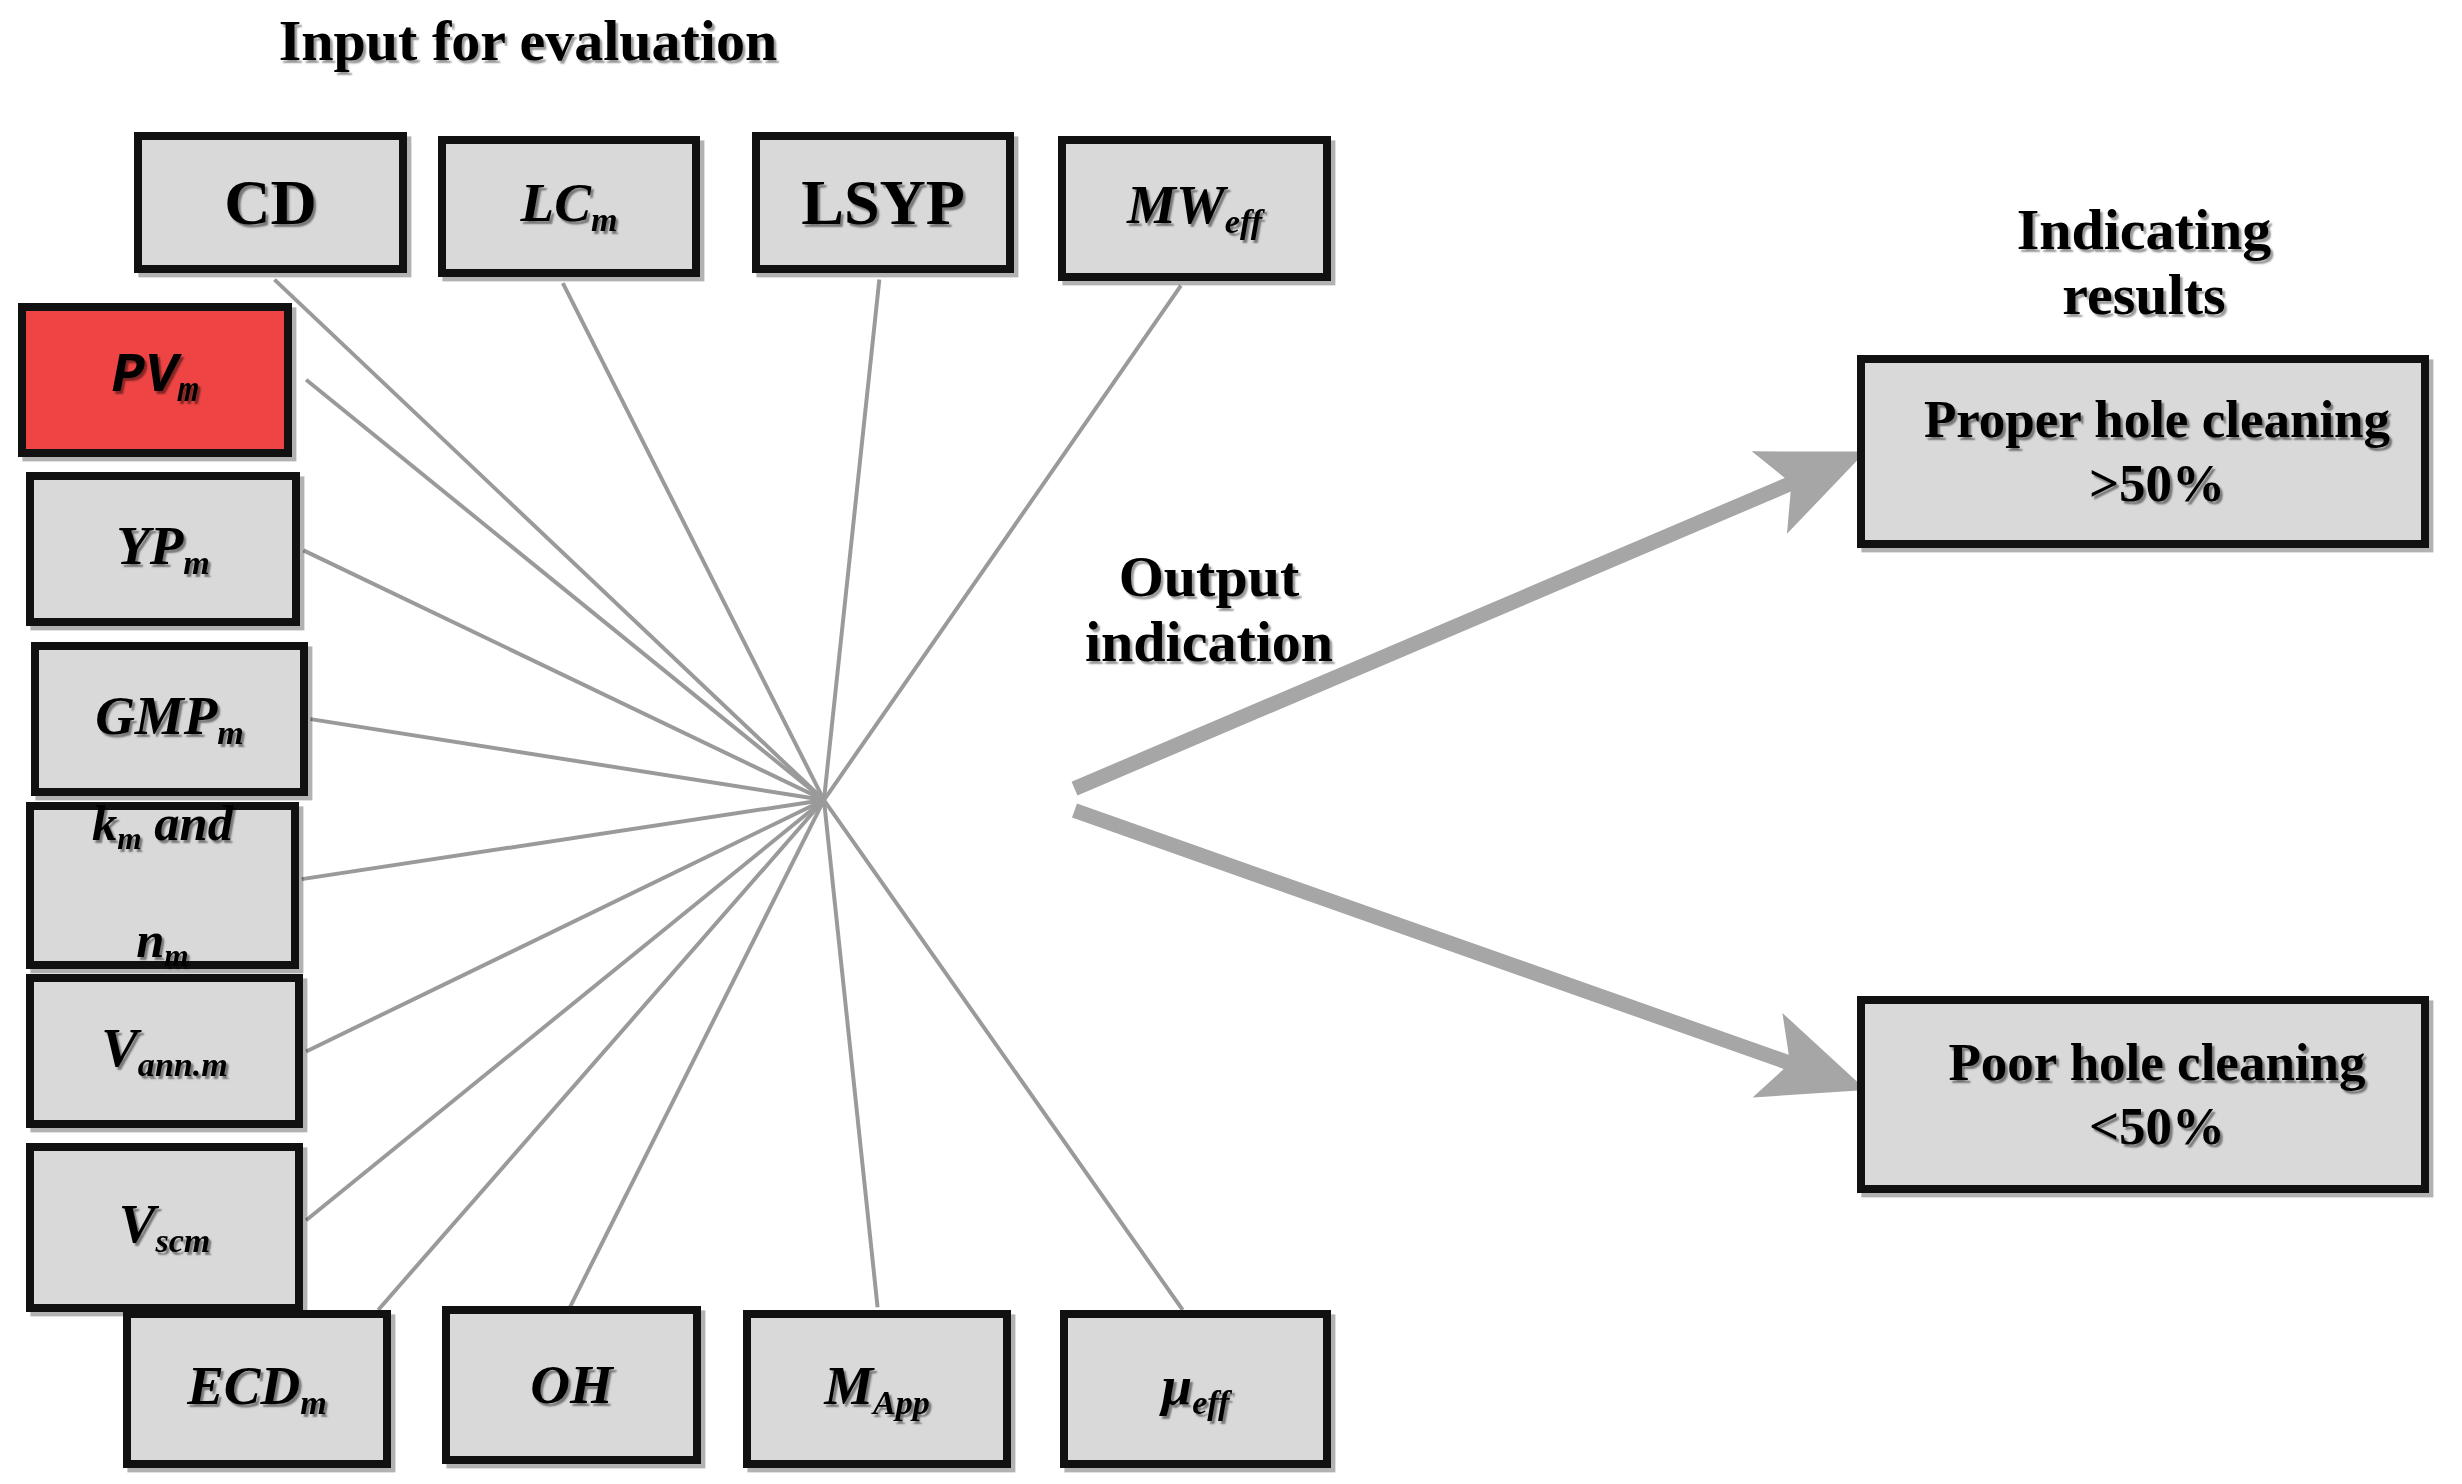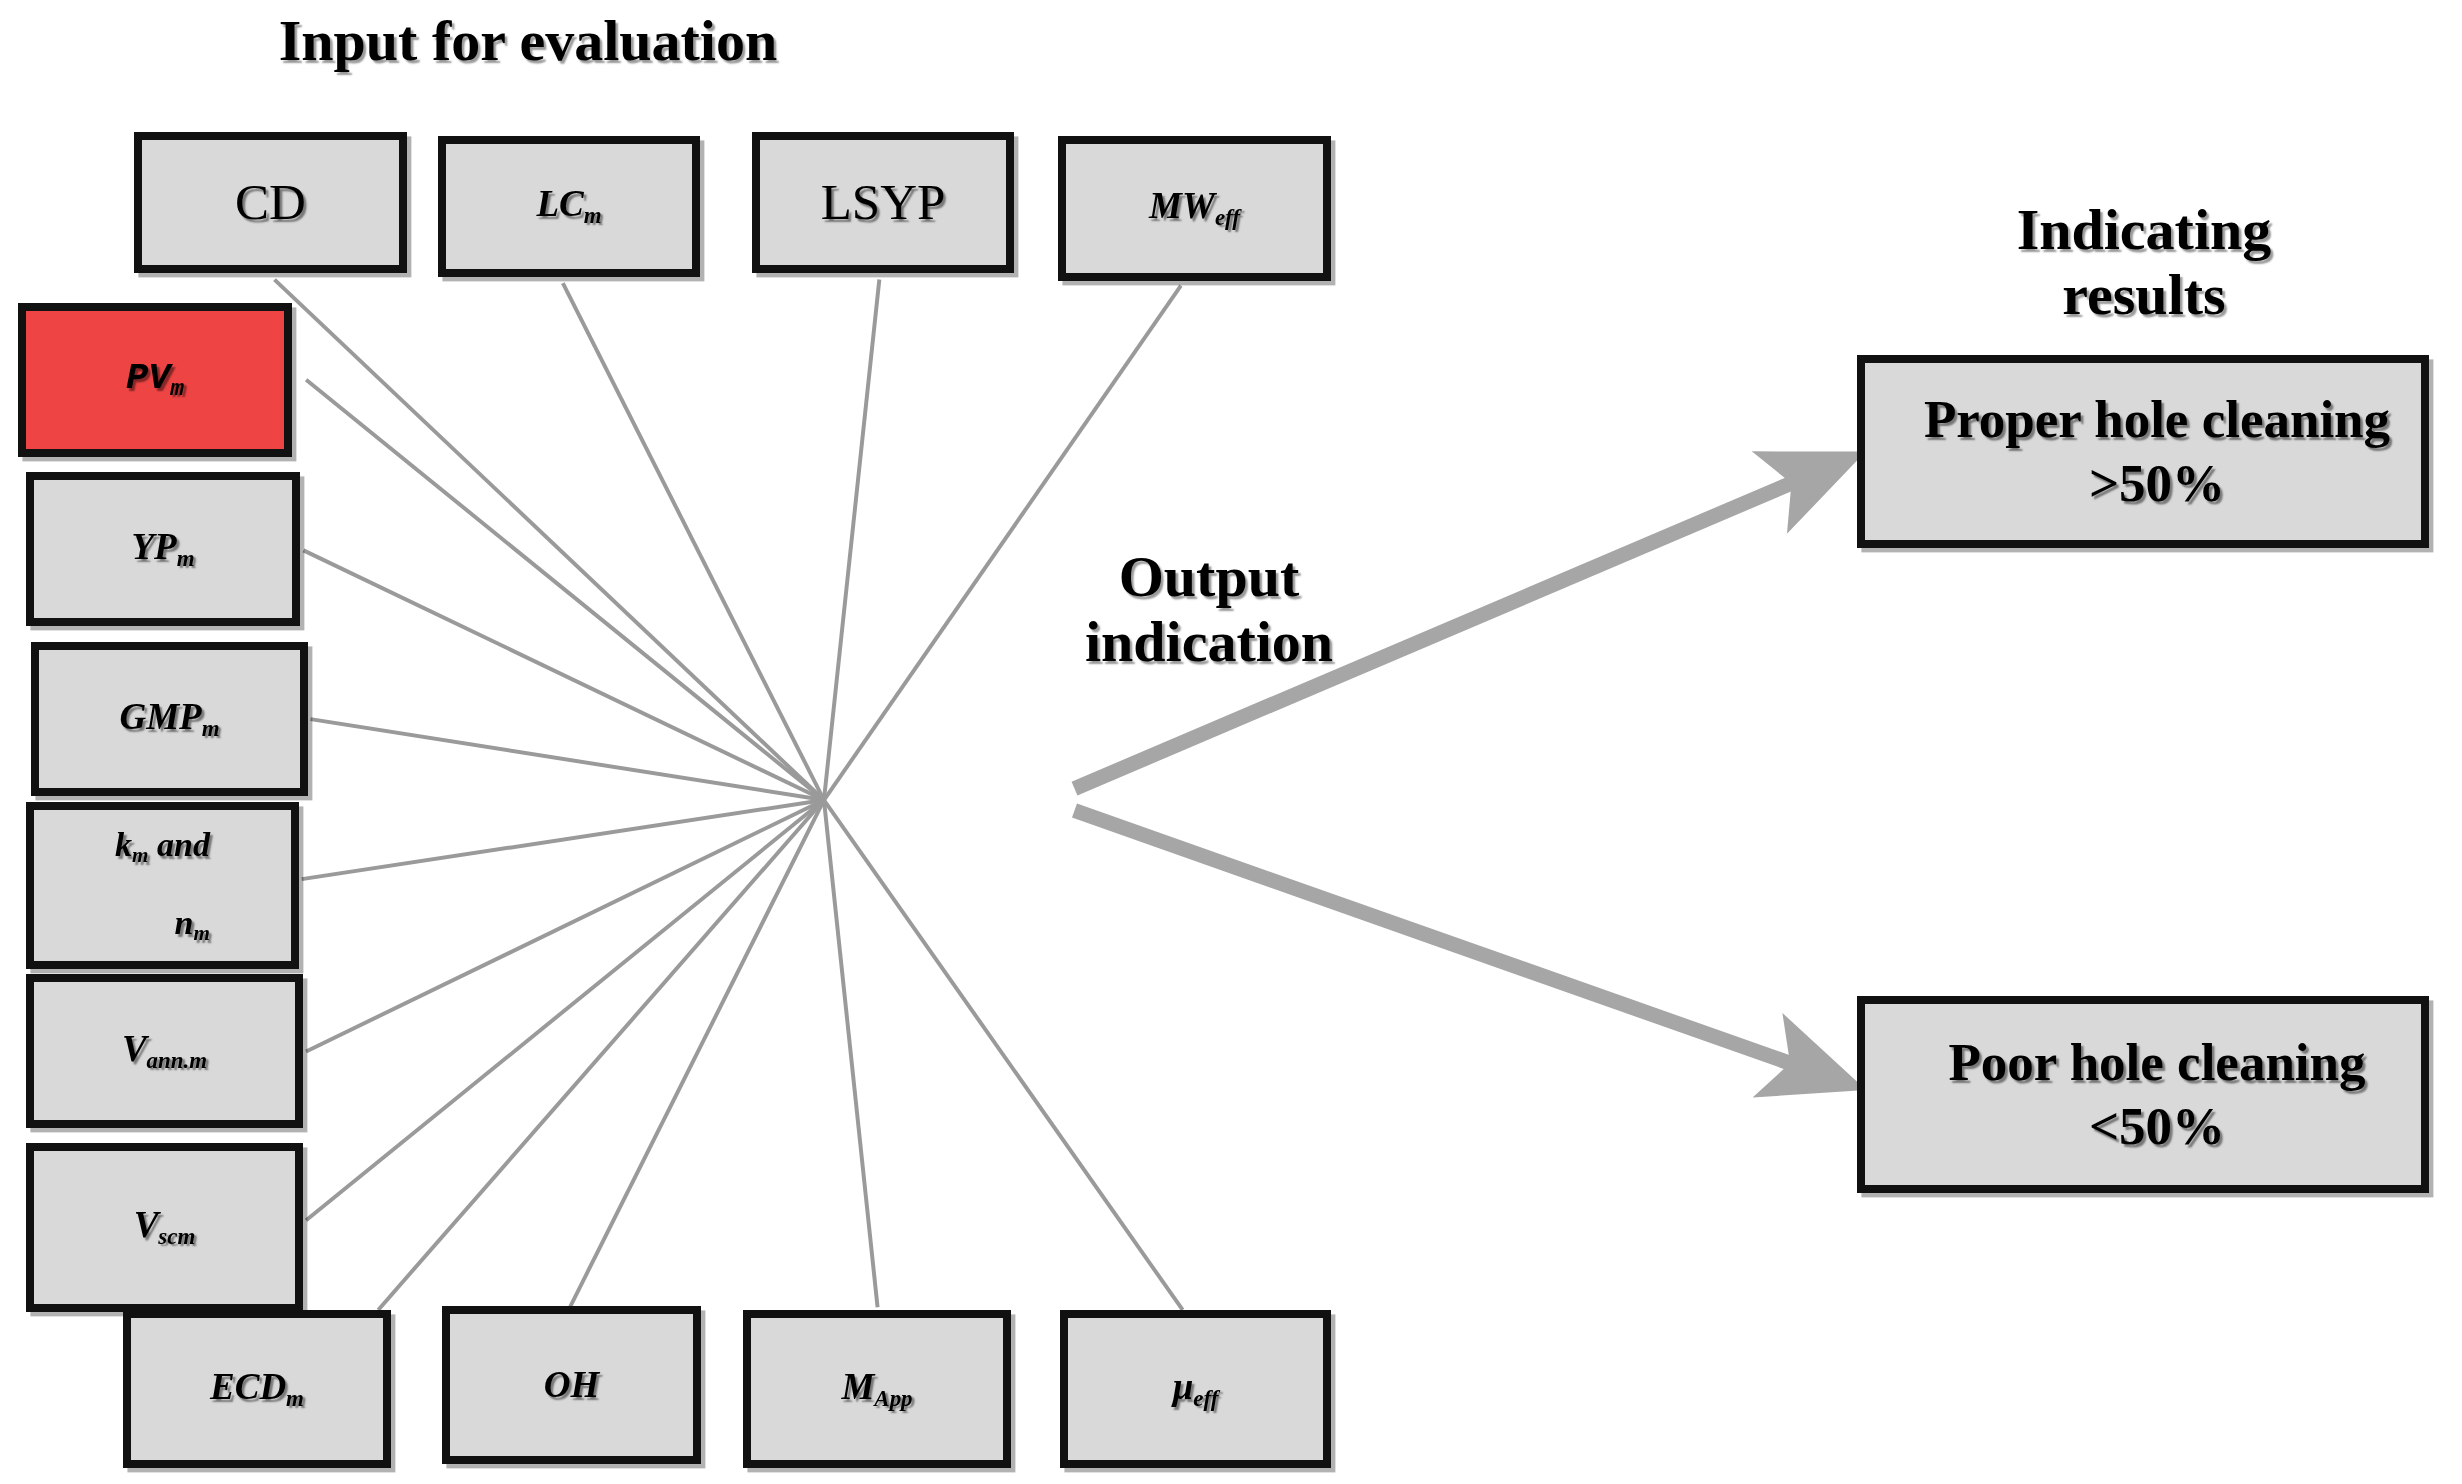--- a/index.html
+++ b/index.html
@@ -16,22 +16,22 @@
     text-align:center;
     color:#000;
     box-shadow:4.4px 4.4px 0 rgba(0,0,0,0.30);
     z-index:6;
   }
   .node span{
     display:block;
     line-height:1.05;
     text-shadow:2.6px 2.6px 1.8px rgba(0,0,0,0.45);
   }
-  .plain span{font-weight:400;font-size:51px;}
-  .ital span{font-style:italic;font-weight:700;font-size:37px;text-align:right;}
+  .plain span{font-weight:700;font-size:64px;}
+  .ital span{font-style:italic;font-weight:700;font-size:55px;}
   .ital sub{font-size:0.62em;font-style:italic;font-weight:700;vertical-align:-0.30em;}
   .result span{font-weight:700;font-size:53px;line-height:1.2;margin-left:28px;}
 
   
   .heading{
     position:absolute;
     font-weight:700;
     font-size:58px;
     line-height:1.12;
     text-align:center;

